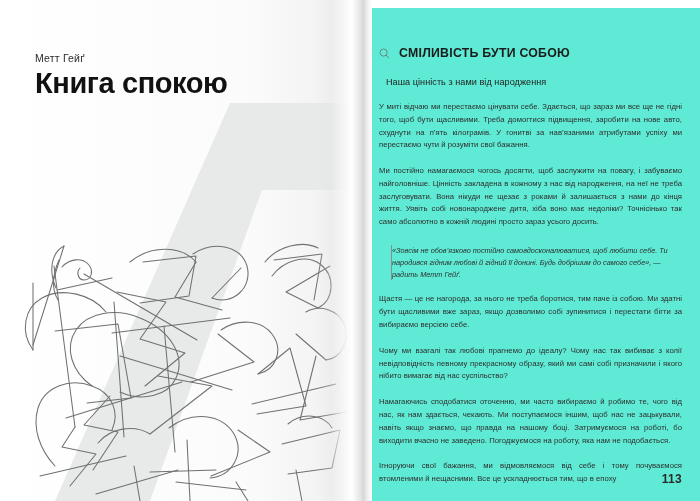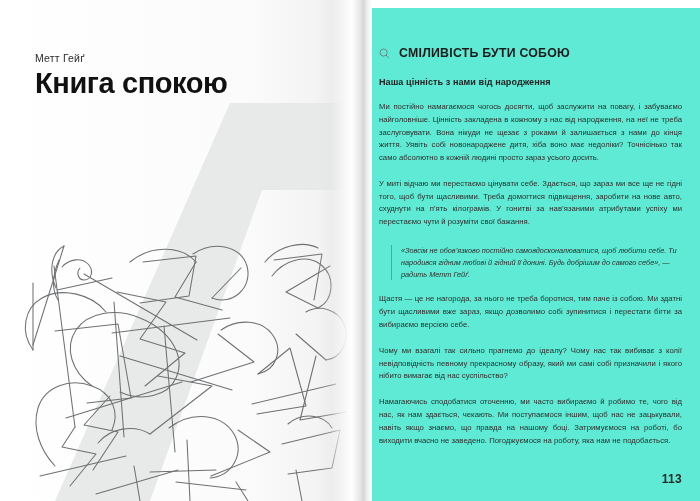--- a/index.html
+++ b/index.html
@@ -115,36 +115,35 @@
     font-size: 12.3px;
     font-weight: 700;
     color: #1b1b1b;
     letter-spacing: 0.25px;
     text-transform: uppercase;
   }
   .search-icon svg { display: block; }
 
   .subtitle-line {
     font-size: 9.1px;
-    font-weight: 700;
+    font-weight: 400;
     color: #242424;
-    margin: 0 0 14px 0;
+    margin: 0 0 14px 7px;
     letter-spacing: 0.05px;
   }
   p.body {
     font-size: 7.7px;
     line-height: 1.66;
     color: #2e2e2e;
     margin: 0 0 13px 0;
     text-align: justify;
     letter-spacing: 0.02px;
   }
   .quote {
     border-left: 1.1px solid #8c8c8c;
-    padding-left: 9px;
     margin: 16px 0 13px 12px;
     font-style: italic;
     font-size: 7.3px;
     line-height: 1.62;
     color: #2e2e2e;
     text-align: left;
   }
   .section-subhead {
     font-size: 9.1px;
     font-weight: 700;
@@ -262,31 +261,32 @@
           <svg width="11" height="11" viewBox="0 0 12 12">
             <circle cx="5" cy="5" r="3.9" fill="none" stroke="#6f6f6f" stroke-width="0.85"></circle>
             <line x1="7.9" y1="7.9" x2="10.6" y2="10.8" stroke="#6f6f6f" stroke-width="0.85" stroke-linecap="round"></line>
           </svg>
         </span>
         <span class="heading-text">СМІЛИВІСТЬ БУТИ СОБОЮ</span>
       </div>
 
       <p class="subtitle-line">Наша цінність з нами від народження</p>
 
+      <p class="body">У миті відчаю ми перестаємо цінувати себе. Здається, що зараз ми все ще не гідні того, щоб бути щасливими. Треба домогтися підвищення, заробити на нове авто, схуднути на п’ять кілограмів. У гонитві за нав’язаними атрибутами успіху ми перестаємо чути й розуміти свої бажання.</p>
+
       <p class="body">Ми постійно намагаємося чогось досягти, щоб заслужити на повагу, і забуваємо найголовніше. Цінність закладена в кожному з нас від народження, на неї не треба заслуговувати. Вона нікуди не щезає з роками й залишається з нами до кінця життя. Уявіть собі новонароджене дитя, хіба воно має недоліки? Точнісінько так само абсолютно в кожній людині просто зараз усього досить.</p>
 
-      <p class="body">У миті відчаю ми перестаємо цінувати себе. Здається, що зараз ми все ще не гідні того, щоб бути щасливими. Треба домогтися підвищення, заробити на нове авто, схуднути на п’ять кілограмів. У гонитві за нав’язаними атрибутами успіху ми перестаємо чути й розуміти свої бажання.</p>
-
       <div class="quote">«Зовсім не обов’язково постійно самовдосконалюватися, щоб любити себе. Ти народився гідним любові й гідний її донині. Будь добрішим до самого себе», — радить Метт Гейґ.</div>
 
       <p class="body">Щастя — це не нагорода, за нього не треба боротися, тим паче із собою. Ми здатні бути щасливими вже зараз, якщо дозволимо собі зупинитися і перестати бігти за вибираємо версією себе.</p>
 
 
-      <p class="body">Чому ми взагалі так сильно прагнемо до ідеалу? Чому нас так вибиває з колії невідповідність певному прекрасному образу, який ми самі собі призначили і якого нібито вимагає від нас суспільство?</p>
+      <p class="body">Чому ми взагалі так любові прагнемо до ідеалу? Чому нас так вибиває з колії невідповідність певному прекрасному образу, який ми самі собі призначили і якого нібито вимагає від нас суспільство?</p>
 
       <p class="body">Намагаючись сподобатися оточенню, ми часто вибираємо й робимо те, чого від нас, як нам здається, чекають. Ми поступаємося іншим, щоб нас не зацькували, навіть якщо знаємо, що правда на нашому боці. Затримуємося на роботі, бо виходити вчасно не заведено. Погоджуємося на роботу, яка нам не подобається.</p>
 
+      <p class="body">Ігноруючи свої бажання, ми відмовляємося від себе і тому почуваємося втомленими й нещасними. Все це ускладнюється тим, що в епоху</p>
     </div>
 
     <div class="page-number">113</div>
   </div>
 
 </div>
 
 </body></html>

